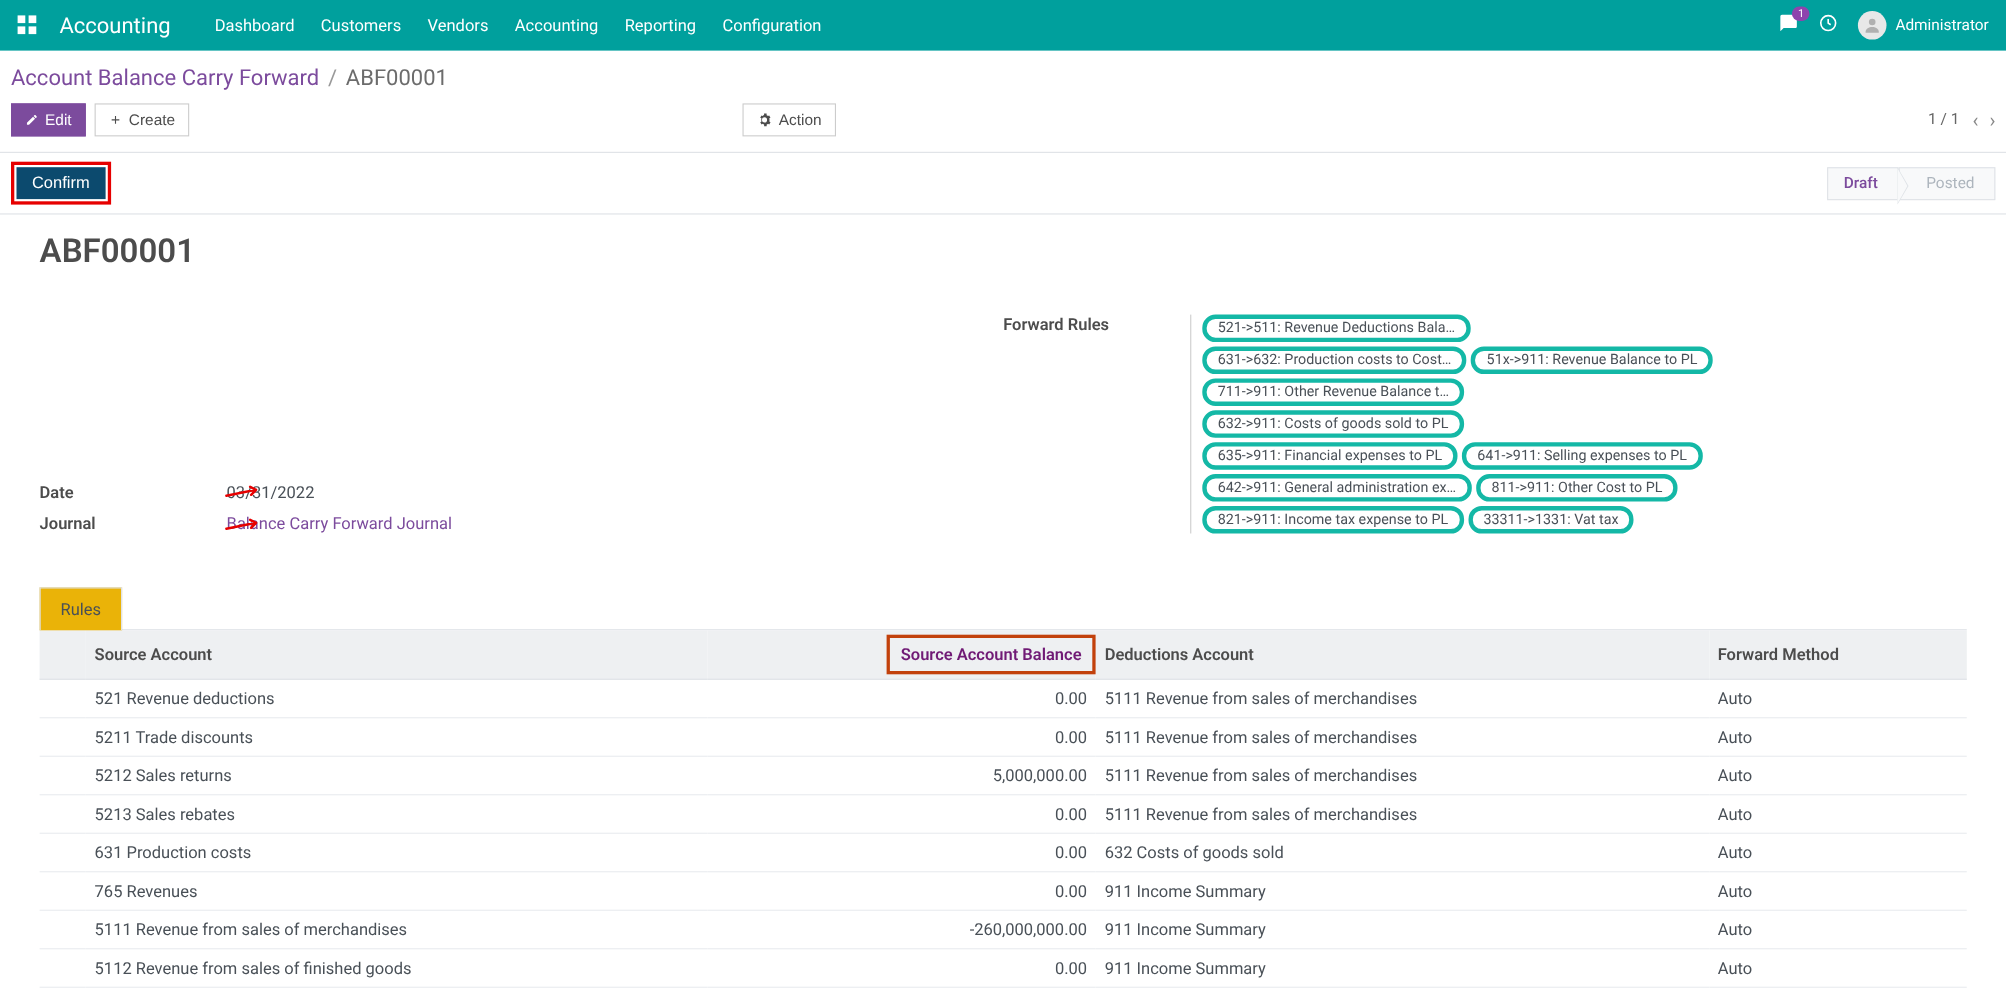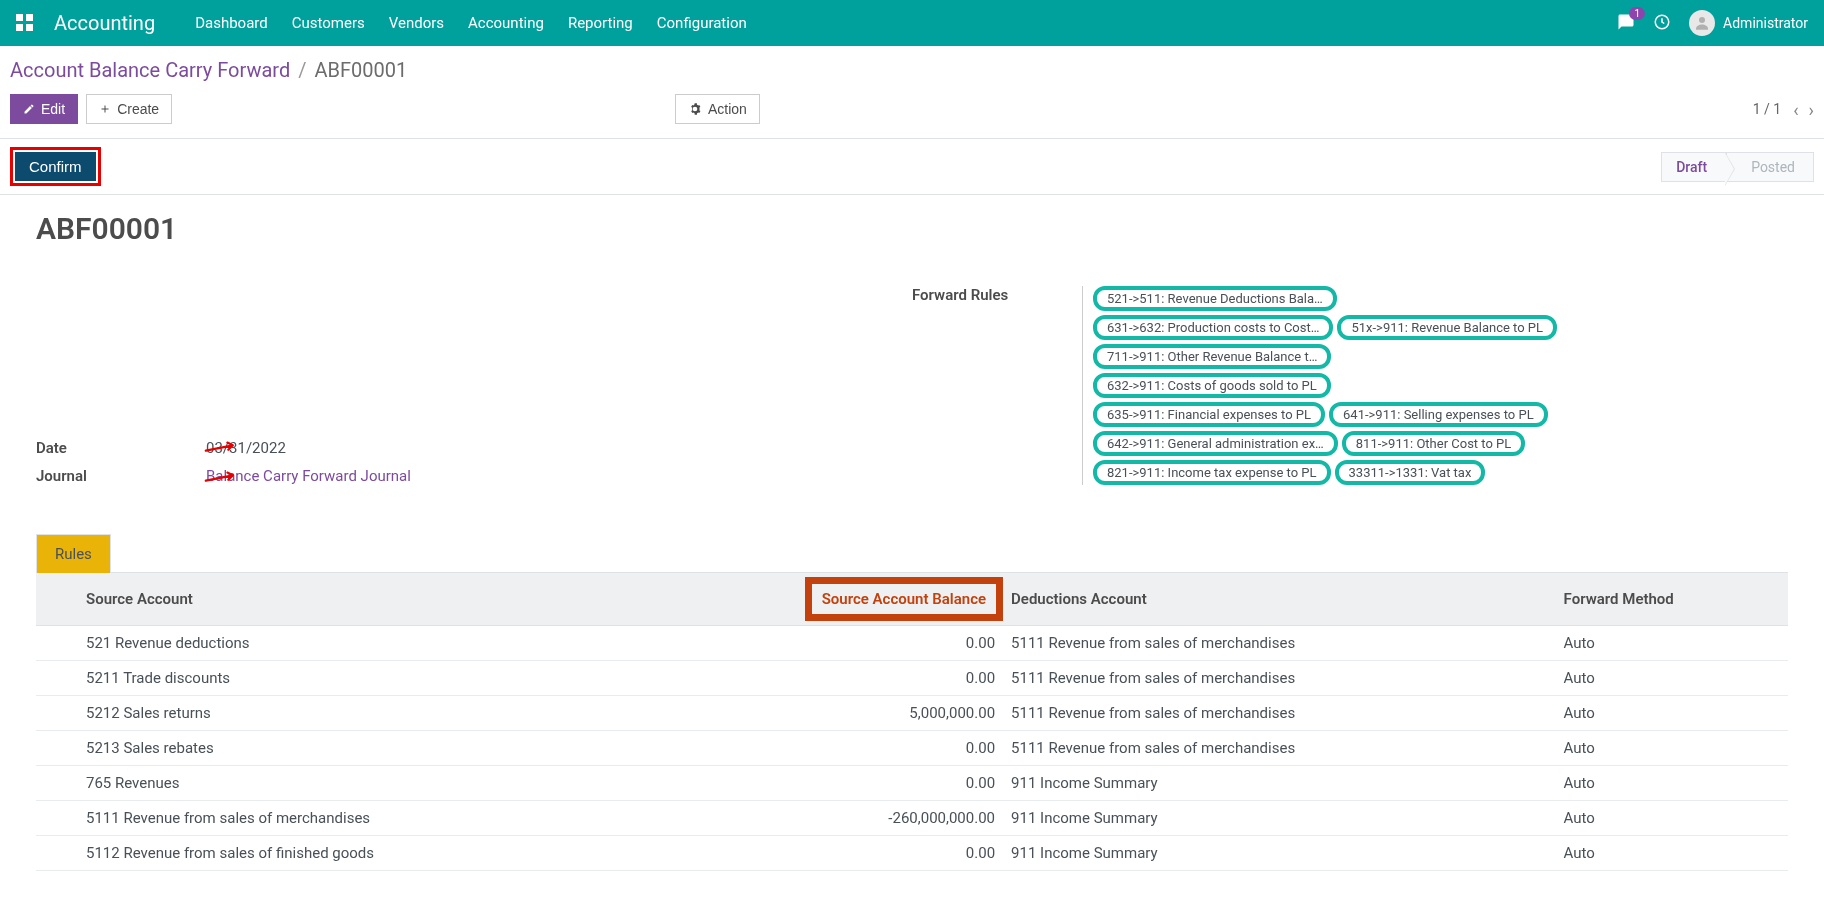--- a/index.html
+++ b/index.html
@@ -67,21 +67,21 @@
 
 .tabs { display: flex; border-bottom: 1px solid #dee2e6; margin-top: 38px; }
 .tab { padding: 10px 18px; border: 1px solid #dee2e6; border-bottom: none; background: #eab308; font-size: 15px; color: #495057; cursor: pointer; position: relative; top: 1px; }
 
 
 table { width: 100%; border-collapse: collapse; }
 thead th { background: #eef0f2; text-align: left; padding: 10px 8px; font-weight: 600; font-size: 15px; color: #4c4c4c; border-bottom: 1px solid #dee2e6; }
 thead th.num { text-align: right; }
 tbody td { padding: 8px 8px; border-bottom: 1px solid #e9ecef; font-size: 15px; color: #495057; }
 tbody td.num { text-align: right; }
-.th-highlight { border: 7px solid #c2410c; display: inline-block; padding: 6px 10px; color: #c2410c; }
+.th-highlight { border: 3px solid #c2410c; display: inline-block; padding: 6px 10px; color: #701a75; }
 thead th.first-pad { width: 42px; }
 tbody td.first-pad { width: 42px; }
 </style>
 </head>
 <body>
 
 <div class="navbar">
   <div class="apps-icon">
       <span></span>
       <span></span>
@@ -252,20 +252,27 @@
         </tr>
         <tr>
           <td class="first-pad"></td>
     <td>5213 Sales rebates</td>
     <td class="num">0.00</td>
     <td>5111 Revenue from sales of merchandises</td>
     <td>Auto</td>
         </tr>
         <tr>
           <td class="first-pad"></td>
+    <td>631 Production costs</td>
+    <td class="num">0.00</td>
+    <td>632 Costs of goods sold</td>
+    <td>Auto</td>
+        </tr>
+        <tr>
+          <td class="first-pad"></td>
     <td>765 Revenues</td>
     <td class="num">0.00</td>
     <td>911 Income Summary</td>
     <td>Auto</td>
         </tr>
         <tr>
           <td class="first-pad"></td>
     <td>5111 Revenue from sales of merchandises</td>
     <td class="num">-260,000,000.00</td>
     <td>911 Income Summary</td>

